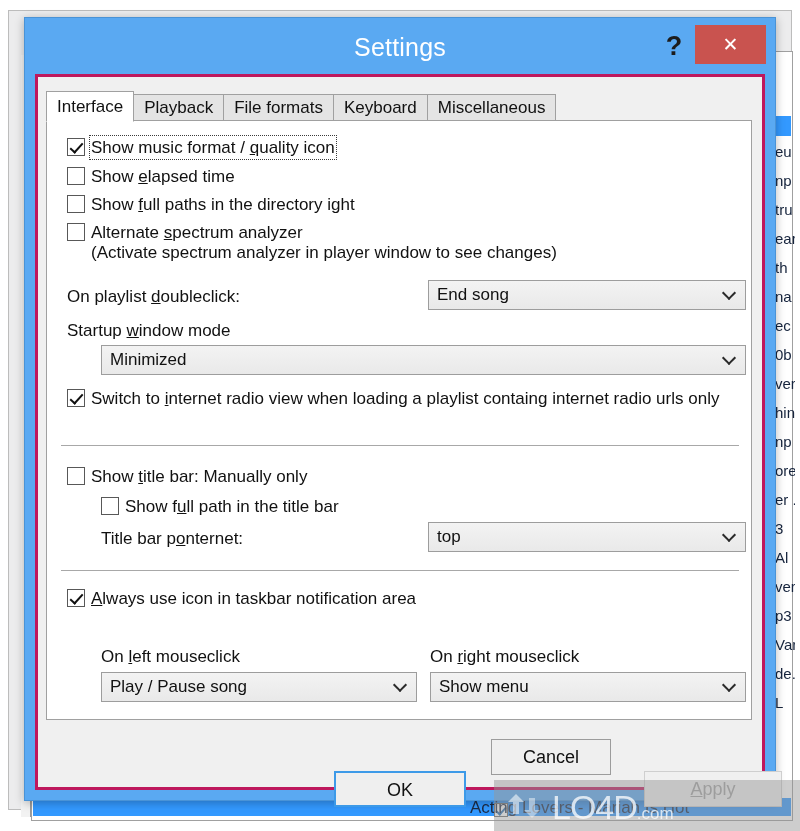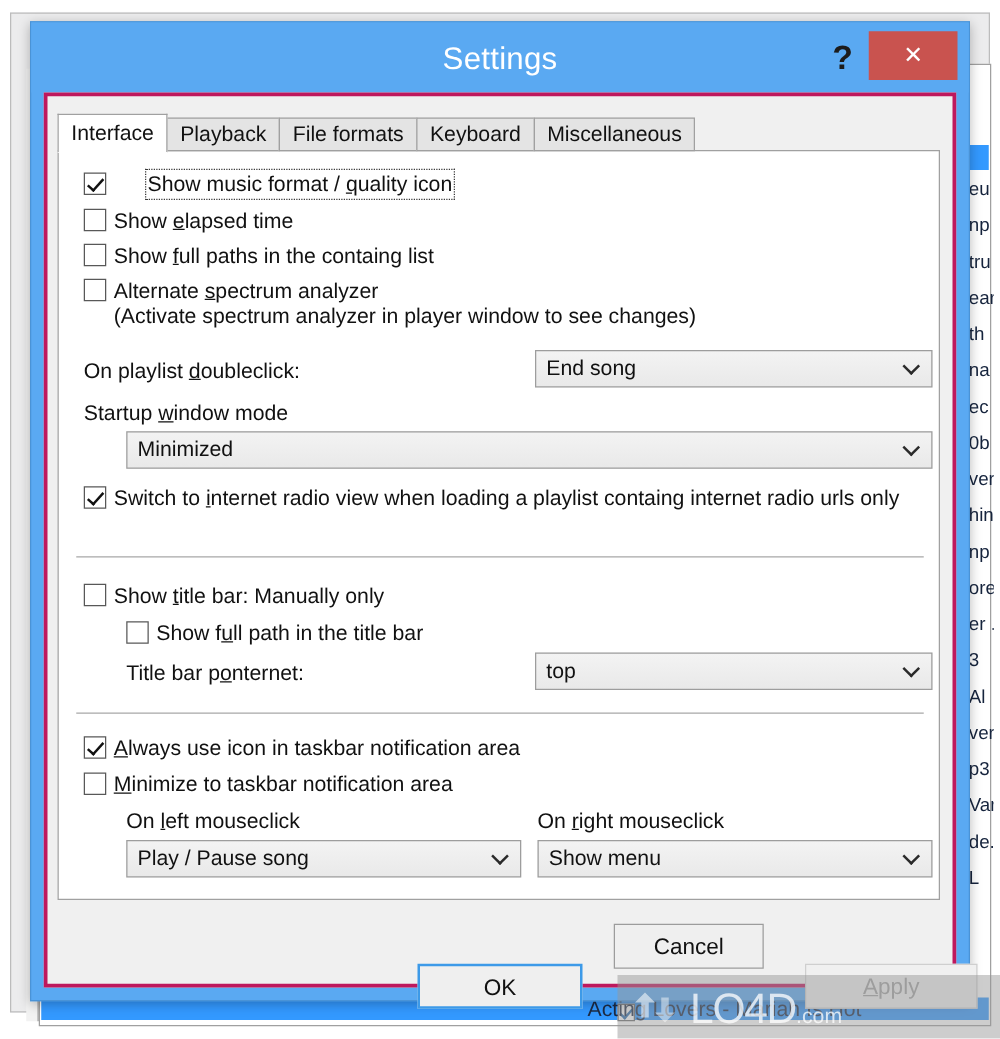--- a/index.html
+++ b/index.html
@@ -270,21 +270,20 @@
     transform: rotate(42deg);
   }
   .chk-label {
     font-family: "Liberation Sans", sans-serif;
     white-space: nowrap;
   }
   .chk-label.wrap { white-space: normal; }
   .focusbox {
     outline: 1px dotted #3a3a3a;
     outline-offset: 1px;
-    margin-left: 27px;
   }
   u { text-decoration: underline; }
 
   .sublabel {
     position: absolute;
     font-size: 17px;
     color: #111111;
     font-family: "Liberation Sans", sans-serif;
     white-space: nowrap;
   }
@@ -452,21 +451,21 @@
           <span class="chk-label focusbox"><span>Show music format / </span><u>q</u><span>uality icon</span></span>
         </div>
 
         <div class="chk-row" style="left:20px; top:45px;text-align:right;">
           <span class="cbox"></span>
           <span class="chk-label"><span>Show </span><u>e</u><span>lapsed time</span></span>
         </div>
 
         <div class="chk-row" style="left:20px; top:73px;">
           <span class="cbox"></span>
-          <span class="chk-label"><span>Show </span><u>f</u><span>ull paths in the containg list</span></span>
+          <span class="chk-label"><span>Show </span><u>f</u><span>ull paths in the directory ight</span></span>
         </div>
 
         <div class="chk-row" style="left:20px; top:101px;">
           <span class="cbox"></span>
           <span class="chk-label"><span>Alternate </span><u>s</u><span>pectrum analyzer</span></span>
         </div>
 
         <div class="sublabel" style="left:20px; top:166px;"><span>On playlist </span><u>d</u><span>oubleclick:</span></div>
 
         <div class="sublabel" style="left:44px; top:122px;">(Activate spectrum analyzer in player window to see changes)</div>
@@ -504,24 +503,20 @@
           <span class="chev"></span>
         </div>
 
         <div class="hr" style="left:14px; top:449px; width:678px;"></div>
 
         <div class="chk-row" style="left:20px; top:467px;">
           <span class="cbox checked"></span>
           <span class="chk-label"><u>A</u><span>lways use icon in taskbar notification area</span></span>
         </div>
 
-        <div class="chk-row" style="left:20px; top:496px;">
-          <span class="cbox"></span>
-          <span class="chk-label"><u>M</u><span>inimize to taskbar notification area</span></span>
-        </div>
 
         <div class="sublabel" style="left:54px; top:526px;"><span>On </span><u>l</u><span>eft mouseclick</span></div>
         <div class="combo" style="left:54px; top:551px; width:316px;">
           <span>Play / Pause song</span>
           <span class="chev"></span>
         </div>
 
         <div class="sublabel" style="left:383px; top:526px;"><span>On </span><u>r</u><span>ight mouseclick</span></div>
         <div class="combo" style="left:383px; top:551px; width:316px;">
           <span>Show menu</span>

